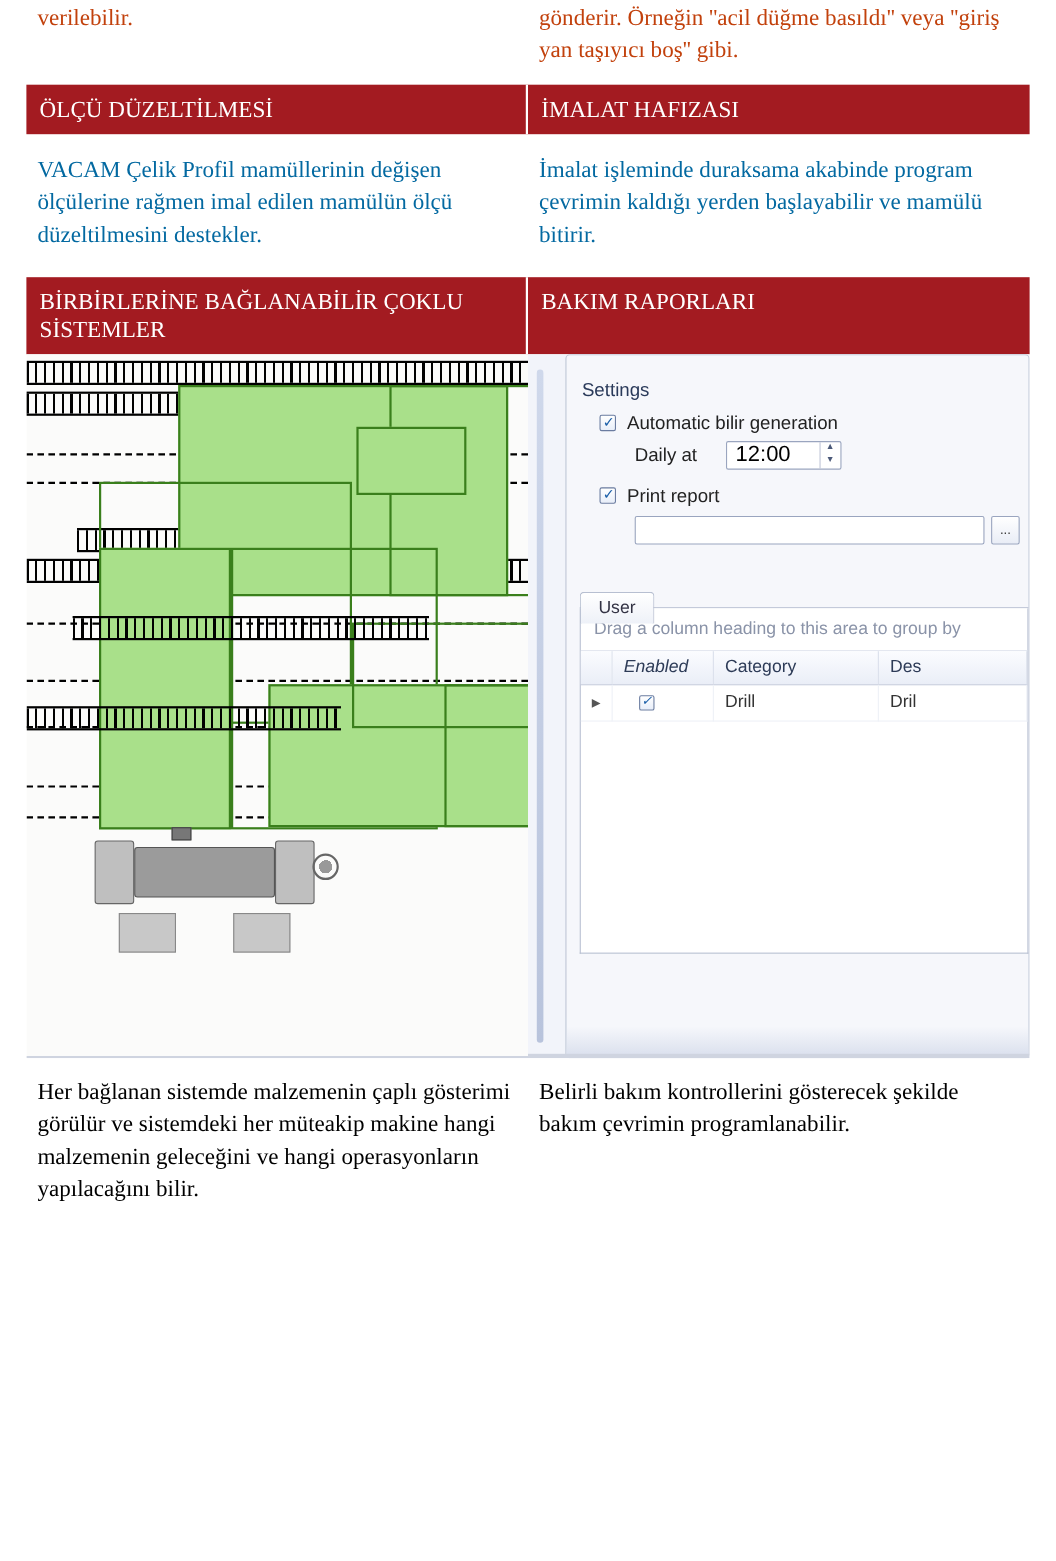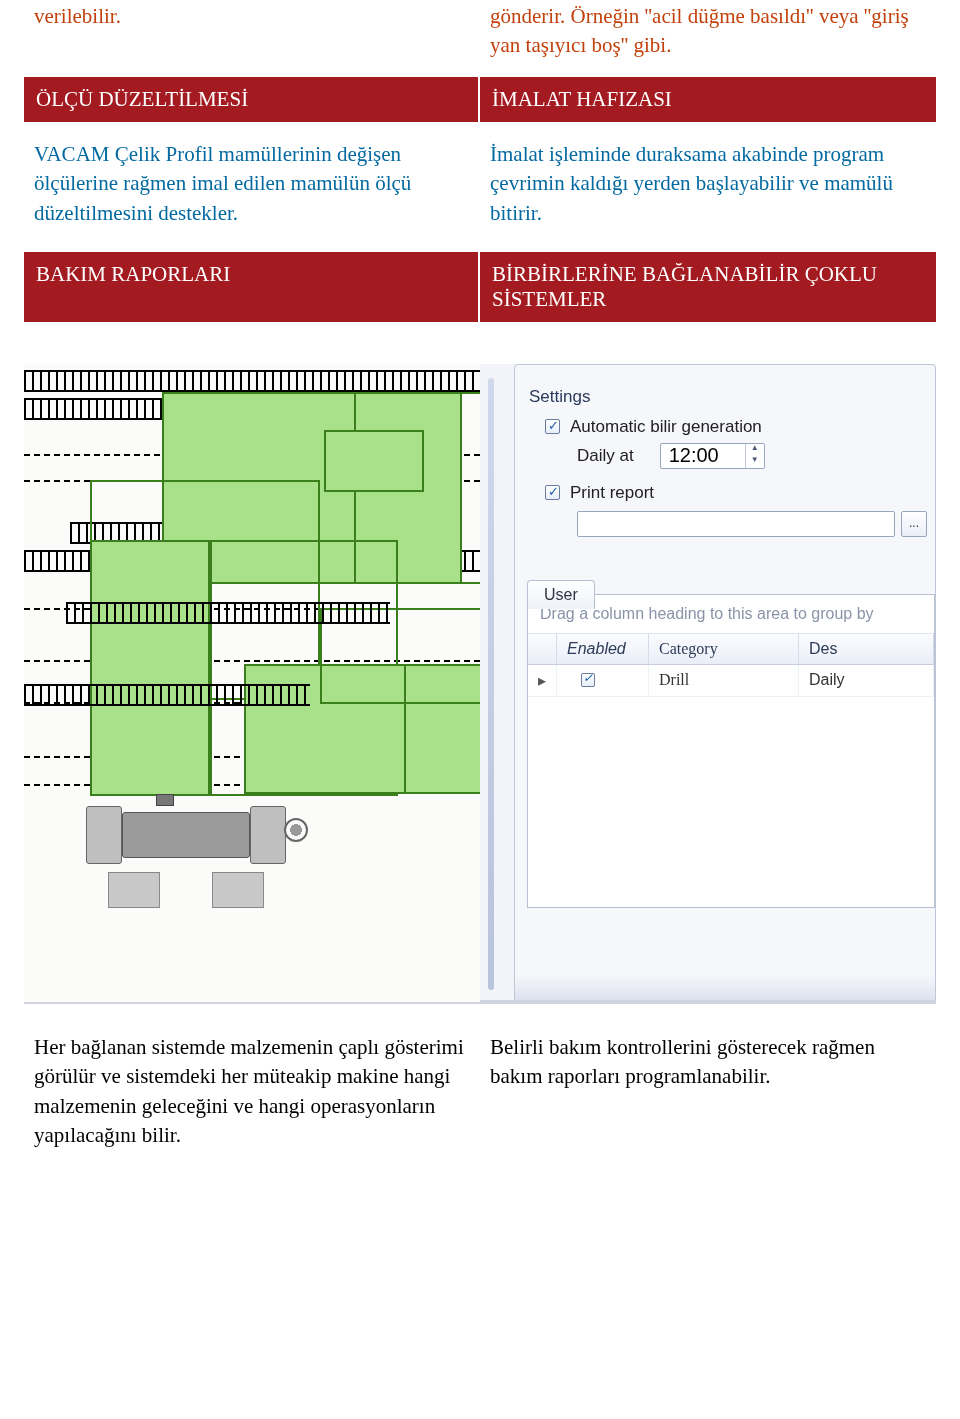--- a/index.html
+++ b/index.html
@@ -6,22 +6,22 @@
     body { font-family: "Times New Roman", serif; background: #fff; width: 960px; margin: 0 auto; }
     .page { padding: 0 24px; }
     .intro-row { display: flex; gap: 0; margin-bottom: 6px; }
     .intro-cell { width: 50%; padding: 2px 10px 10px 10px; font-size: 21px; line-height: 1.4; color: #c2410c; }
     .header-row { display: flex; }
     .header-cell { width: 50%; background: #a31b21; color: #fff; font-size: 21px; font-weight: 400; padding: 10px 12px; border-right: 2px solid #fff; }
     .header-cell:last-child { border-right: none; }
     .para-row { display: flex; margin-top: 18px; }
     .para-cell { width: 50%; padding: 0 10px 14px 10px; font-size: 21px; line-height: 1.4; color: #0369a1; }
     .figure-row { display: flex; }
-    .figure-cell { width: 50%; overflow: hidden; margin-top: 42px; }
-    .bottom-row { display: flex; margin-top: 29px; padding-bottom: 40px; }
+    .figure-cell { width: 50%; overflow: hidden; }
+    .bottom-row { display: flex; margin-top: 16px; padding-bottom: 40px; }
     .bottom-cell { width: 50%; padding: 0 10px; font-size: 21px; line-height: 1.4; color: #000; }
 
     
     .schematic { width: 100%; height: 640px; background: #fbfbfa; position: relative; border-bottom: 2px solid #cfd4e0; overflow: hidden; }
     .sch-block { position: absolute; border: 2px solid #3a7f1c; }
     .sch-fill { background: #a9e08a; }
     .sch-outline { background: transparent; }
     .rail-strip { position: absolute; height: 22px; left: 0; right: 0; }
     .rail-strip::before, .rail-strip::after { content: ""; position: absolute; left: 0; right: 0; background: #000; height: 2px; }
     .rail-strip::before { top: 0; }
@@ -64,21 +64,21 @@
     .grid-wrap { margin: 0 0 0 12px; border: 1px solid #b7bfd1; border-top: none; background: #fff; }
     .group-area { padding: 10px 12px; font-size: 16px; color: #8a93a8; border-bottom: 1px solid #e1e5ef; }
     .grid { display: table; width: 100%; font-size: 16px; color: #333; }
     .g-header { display: table-row; }
     .g-header .g-cell { background: linear-gradient(#fbfcff,#eaeef7); border-bottom: 1px solid #c6cddc; border-right: 1px solid #d6dce9; font-weight: 400; color: #2d3b57; }
     .g-row { display: table-row; }
     .g-row .g-cell { border-bottom: 1px solid #eef1f7; border-right: 1px solid #eef1f7; }
     .g-cell { display: table-cell; padding: 6px 10px; vertical-align: middle; }
     .col-arrow { width: 24px; text-align: center; color: #555; }
     .col-enabled { width: 92px; font-style: italic; }
-    .col-cat { width: 150px; font-family: Liberation Serif, serif; }
+    .col-cat { width: 150px; }
     .col-des { }
     .mini-chk { width: 14px; height: 14px; border: 1px solid #6b7ca0; background: linear-gradient(#fff,#e8eef9); border-radius: 2px; position: relative; margin-left: 14px; }
     .mini-chk .tick { position: absolute; left: 1px; top: -3px; font-size: 12px; color: #1b5fa8; }
 
     .panel-bottom-shadow { position: absolute; left: 0; right: 0; bottom: 0; height: 28px; background: linear-gradient(to top, #d9dfed, transparent); pointer-events: none; }
     .panel-bottom-rule { position: absolute; left: 0; right: 0; bottom: 0; height: 4px; background: #cfd4e0; }
   </style>
 </head>
 <body>
 
@@ -93,22 +93,22 @@
     <div class="header-cell">ÖLÇÜ DÜZELTİLMESİ</div>
     <div class="header-cell">İMALAT HAFIZASI</div>
   </div>
 
   <div class="para-row">
     <div class="para-cell">VACAM Çelik Profil mamüllerinin değişen ölçülerine rağmen imal edilen mamülün ölçü düzeltilmesini destekler.</div>
     <div class="para-cell">İmalat işleminde duraksama akabinde program çevrimin kaldığı yerden başlayabilir ve mamülü bitirir.</div>
   </div>
 
   <div class="header-row" style="margin-top:10px;">
+    <div class="header-cell">BİRBİRLERİNE BAĞLANABİLİR ÇOKLU SİSTEMLER</div>
     <div class="header-cell">BAKIM RAPORLARI</div>
-    <div class="header-cell">BİRBİRLERİNE BAĞLANABİLİR ÇOKLU SİSTEMLER</div>
   </div>
 
   <div class="figure-row">
     <div class="figure-cell">
       <div class="schematic">
         <div class="rail-strip" style="top:6px;">
             <div class="rail-ticks"></div>
           </div>
         <div class="rail-strip" style="top:34px; left:-40px; right:140px;">
             <div class="rail-ticks"></div>
@@ -213,31 +213,31 @@
                 <div class="g-cell col-des">Des</div>
               </div>
               <div class="g-row">
                 <div class="g-cell col-arrow">▸</div>
                 <div class="g-cell col-enabled">
                   <div class="mini-chk">
                       <span class="tick">✓</span>
                     </div>
                 </div>
                 <div class="g-cell col-cat">Drill</div>
-                <div class="g-cell col-des">Daily</div>
+                <div class="g-cell col-des">Dril</div>
               </div>
             </div>
             <div style="height:210px;"></div>
           </div>
 
           <div class="panel-bottom-shadow"></div>
         </div>
         <div class="panel-bottom-rule"></div>
       </div>
     </div>
   </div>
 
   <div class="bottom-row">
     <div class="bottom-cell">Her bağlanan sistemde malzemenin çaplı gösterimi görülür ve sistemdeki her müteakip makine hangi malzemenin geleceğini ve hangi operasyonların yapılacağını bilir.</div>
-    <div class="bottom-cell">Belirli bakım kontrollerini gösterecek rağmen bakım raporları programlanabilir.</div>
+    <div class="bottom-cell">Belirli bakım kontrollerini gösterecek şekilde bakım çevrimin programlanabilir.</div>
   </div>
 
 </div>
 
 </body></html>

